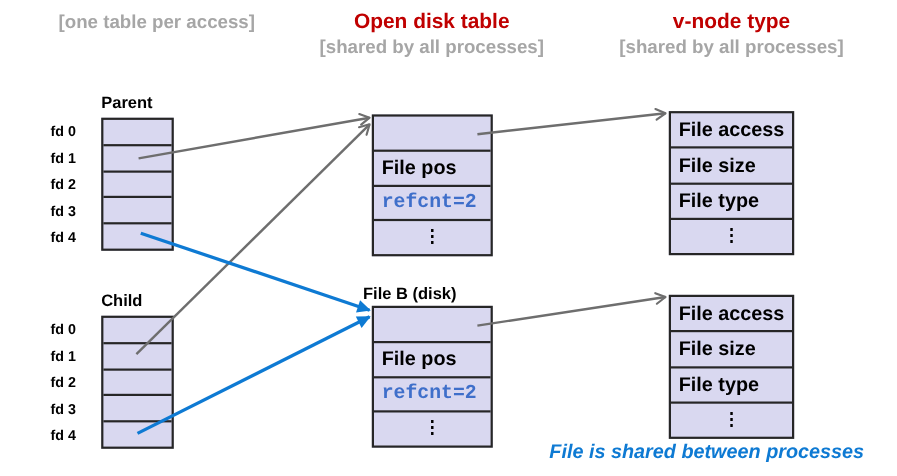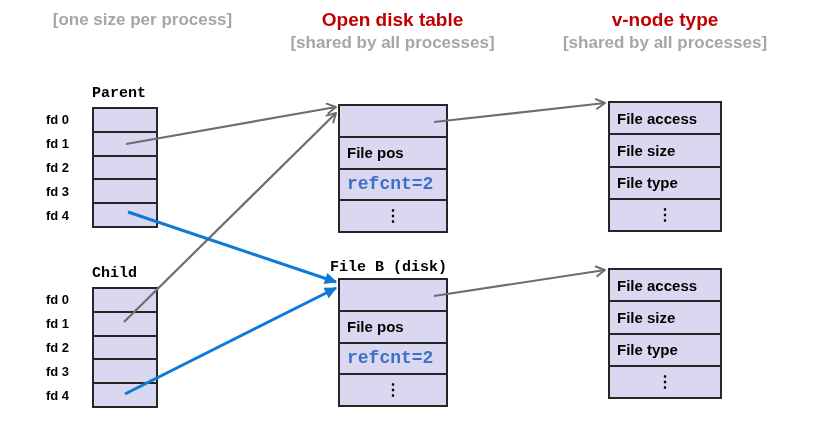--- a/index.html
+++ b/index.html
@@ -34,37 +34,36 @@
     line-height: 20px;
     margin-top: 2px;
   }
   
   .tbl-title {
     position: absolute;
     font-size: 15px;
     font-weight: bold;
     color: #000000;
     white-space: nowrap;
-    font-family: Liberation Mono, monospace;
   }
   .tbl {
     position: absolute;
     display: flex;
     flex-direction: column;
     background: #d9d8f0;
     border: 2px solid #262626;
     box-sizing: border-box;
   }
   .tbl .cell {
     flex: 1;
     display: flex;
     align-items: center;
     border-top: 2px solid #262626;
     box-sizing: border-box;
-    font-size: 15px;
+    font-size: 18px;
     font-weight: bold;
     color: #000000;
     padding-left: 7px;
     overflow: hidden;
     white-space: nowrap;
   }
   .tbl .cell:first-child { border-top: none; }
   .tbl .cell.center {
     justify-content: center;
     padding-left: 0;
@@ -117,21 +116,21 @@
     pointer-events: none;
     z-index: 10;
   }
 </style>
 </head>
 <body>
 
 <div id="canvas">
 
   <div class="col-header" style="left:20px; width:245px;">
-    <div class="col-subtitle">[one size per process]</div>
+    <div class="col-subtitle">[one table per access]</div>
   </div>
   <div class="col-header" style="left:270px; width:245px;">
     <div class="col-title">Open disk table</div>
     <div class="col-subtitle">[shared by all processes]</div>
   </div>
   <div class="col-header" style="left:540px; width:250px;">
     <div class="col-title">v-node type</div>
     <div class="col-subtitle">[shared by all processes]</div>
   </div>
 
@@ -189,20 +188,21 @@
     <div class="cell center ellipsis">⋮</div>
   </div>
 
   <div class="tbl" style="left:608px; top:268px; width:114px; height:131px;">
     <div class="cell">File access</div>
     <div class="cell">File size</div>
     <div class="cell">File type</div>
     <div class="cell center ellipsis">⋮</div>
   </div>
 
+  <div id="caption">File is shared between processes</div>
 
   <svg id="arrow-layer" viewBox="0 0 815 433">
     <defs>
       <marker id="head-gray" viewBox="0 0 12 12" refX="10" refY="6" markerWidth="13" markerHeight="13" orient="auto" markerUnits="userSpaceOnUse">
         <path d="M2,1.5 L10,6 L2,10.5" fill="none" stroke="#6e6e6e" stroke-width="1.8" stroke-linecap="round" stroke-linejoin="round"></path>
       </marker>
       <marker id="head-blue" viewBox="0 0 12 12" refX="10" refY="6" markerWidth="14" markerHeight="14" orient="auto" markerUnits="userSpaceOnUse">
         <path d="M0.5,1 L11,6 L0.5,11 z" fill="#0e7ad3"></path>
       </marker>
     </defs>

